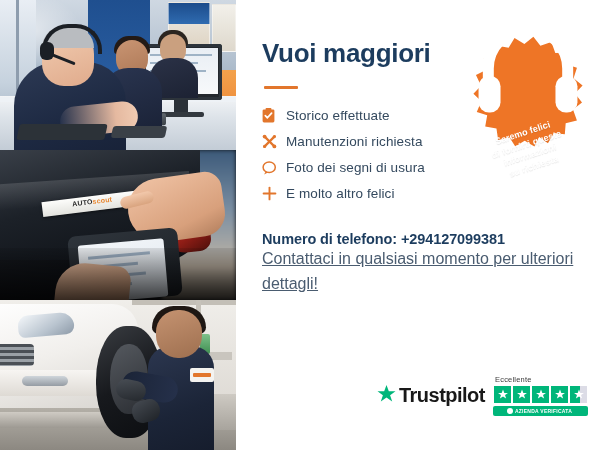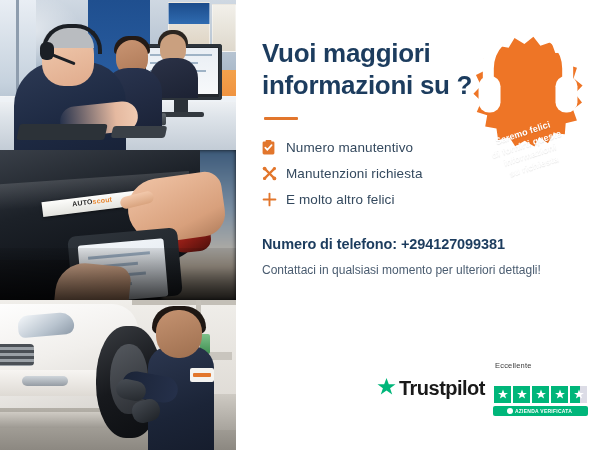--- a/index.html
+++ b/index.html
@@ -417,24 +417,24 @@
   }
 
   .phone {
     margin-top: 24px;
     font-size: 14.5px;
     font-weight: 700;
     color: #1c3c5e;
     letter-spacing: -0.1px;
   }
   .sub {
-    margin-top: 9px;
-    font-size: 12px;
+    font-size: 16px;
     color: #4a5c70;
     line-height: 1.56;
+    text-decoration: underline;
   }
   .sub span { display: block; }
 
   
   .badge {
     position: absolute;
     right: 14px;
     top: 34px;
     width: 116px;
     height: 116px;
@@ -477,21 +477,21 @@
   .tp-name {
     font-size: 20px;
     font-weight: 700;
     color: #191919;
     letter-spacing: -0.5px;
   }
   .tp-right { display: flex; flex-direction: column; align-items: center; }
   .tp-rating-label {
     font-size: 7.5px;
     color: #3b3b3b;
-    margin-bottom: 16px;
+    margin-bottom: 2px;
     letter-spacing: 0.2px;
     align-self: flex-start;
     padding-left: 2px;
   }
   .stars { display: flex; gap: 2px; }
   .star-box {
     width: 17px; height: 17px;
     background: #00b67a;
     display: flex; align-items: center; justify-content: center;
     position: relative;
@@ -609,54 +609,62 @@
         <div class="mech-glove2"></div>
       <div class="mech-badge"></div>
     </div>
 
   </div>
 
   <div class="content">
 
     <h1 class="headline">
       <span>Vuoi maggiori</span>
-      <span class="l2">informazioni su ?</span>
     </h1>
 
     <div class="divider"></div>
 
     <ul class="features">
 
       <li class="feature">
         <span class="feature-icon">
           <svg width="13" height="15" viewBox="0 0 13 15">
             <rect x="0.6" y="1.4" width="11.8" height="13" rx="1.4" fill="#e2762c"></rect>
             <rect x="3.6" y="0" width="5.8" height="3" rx="0.8" fill="#e2762c"></rect>
             <path d="M3.3 7.6 L5.4 9.8 L9.6 5.1" stroke="#ffffff" stroke-width="1.7" fill="none" stroke-linecap="round" stroke-linejoin="round"></path>
           </svg>
         </span>
-        <span class="feature-label">Numero manutentivo</span>
+        <span class="feature-label">Storico effettuate</span>
       </li>
 
       <li class="feature">
         <span class="feature-icon">
           <svg width="15" height="15" viewBox="0 0 15 15">
             <g stroke="#e2762c" stroke-width="2.2" stroke-linecap="round">
               <line x1="2.4" y1="2.4" x2="12.6" y2="12.6"></line>
               <line x1="12.6" y1="2.4" x2="2.4" y2="12.6"></line>
             </g>
             <circle cx="2.6" cy="2.6" r="1.9" fill="#e2762c"></circle>
             <circle cx="12.4" cy="12.4" r="1.9" fill="#e2762c"></circle>
             <circle cx="12.4" cy="2.6" r="1.6" fill="#e2762c"></circle>
             <circle cx="2.6" cy="12.4" r="1.6" fill="#e2762c"></circle>
           </svg>
         </span>
         <span class="feature-label">Manutenzioni richiesta</span>
       </li>
 
+      <li class="feature">
+        <span class="feature-icon">
+          <svg width="15" height="14" viewBox="0 0 15 14">
+            <ellipse cx="7.2" cy="6.2" rx="6.1" ry="5.3" fill="none" stroke="#e2762c" stroke-width="1.5"></ellipse>
+            <path d="M3.6 10.4 L2.1 13.4 L6.0 11.5 Z" fill="#e2762c"></path>
+          </svg>
+        </span>
+        <span class="feature-label">Foto dei segni di usura</span>
+      </li>
 
 
       <li class="feature">
         <span class="feature-icon">
           <svg width="15" height="15" viewBox="0 0 15 15">
             <g stroke="#e2762c" stroke-width="1.9" stroke-linecap="round">
               <line x1="7.5" y1="1.6" x2="7.5" y2="13.4"></line>
               <line x1="1.6" y1="7.5" x2="13.4" y2="7.5"></line>
             </g>
           </svg>

